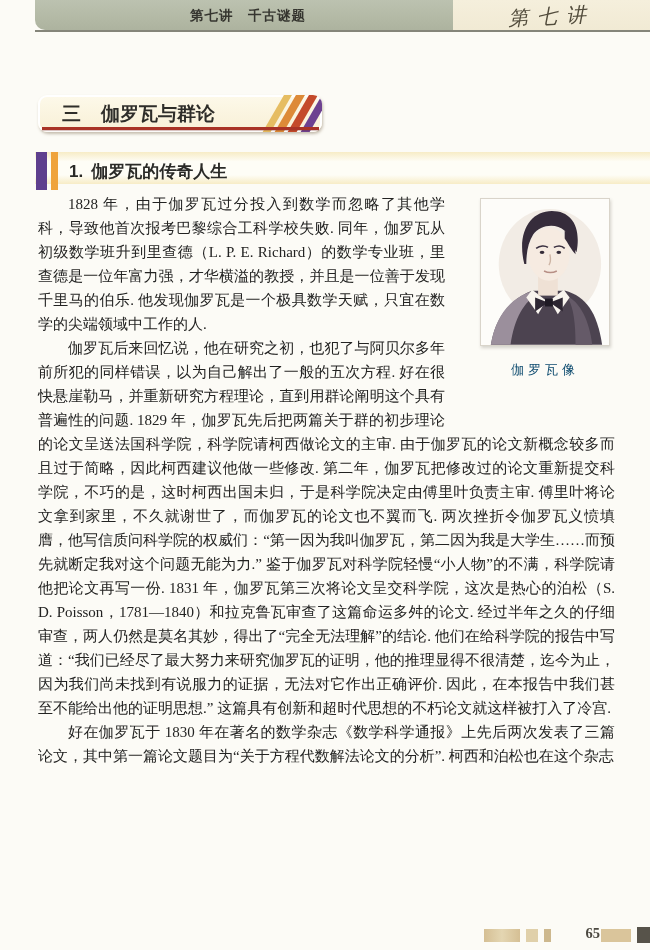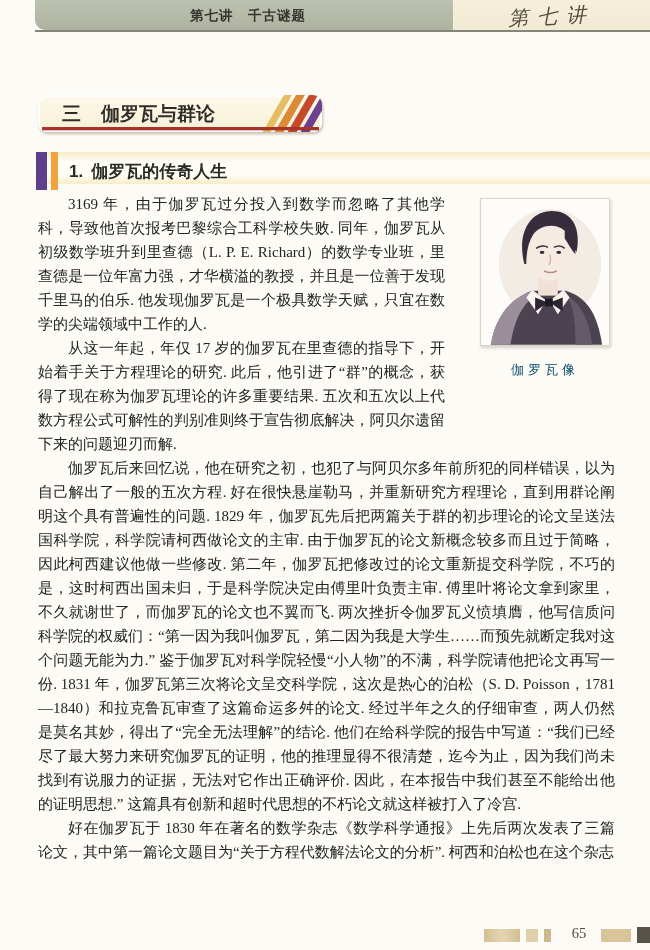--- a/index.html
+++ b/index.html
@@ -85,22 +85,22 @@
     width:130px;margin:12px 5px 0 auto;text-align:center;
     font-size:13px;letter-spacing:4px;color:#0c4a6e;
   }
   
   .footer-blocks-left{position:absolute;left:484px;top:929px;display:flex;gap:6px;align-items:center;}
   .fb{height:13px;}
   .fb1{width:36px;background:linear-gradient(90deg,#d5bf94,#e4d6b2,#d5bf94);}
   .fb2{width:12px;background:#e0d0aa;}
   .fb3{width:7px;background:#cdb88e;}
   .page-number{
-    position:absolute;left:558px;top:925px;width:42px;text-align:center;
-    font-size:14.5px;color:#4c4941;
+    position:absolute;left:558px;top:925px;width:42px;text-align:right;
+    font-size:14.5px;color:#4c4941;font-weight:bold;
   }
   .footer-tan-right{position:absolute;left:601px;top:929px;width:30px;height:13px;background:#dac59b;}
   .footer-dark{position:absolute;left:637px;top:927px;width:13px;height:16px;background:#57534a;}
 </style>
 </head>
 <body>
 
 <div class="page">
 
   <div class="header-bar"></div>
@@ -158,22 +158,21 @@
           <path d="M56 50 C60 47 65 47 68 49" stroke="#3a3040" stroke-width="1.6" fill="none"></path>
           <path d="M74 49 C78 47 82 47 85 50" stroke="#3a3040" stroke-width="1.6" fill="none"></path>
           <ellipse cx="62" cy="54" rx="2.4" ry="1.7" fill="#332b38"></ellipse>
           <ellipse cx="79" cy="54" rx="2.4" ry="1.7" fill="#332b38"></ellipse>
           <path d="M70 56 C71 61 71 64 69 67" stroke="#cdb4a4" stroke-width="1.4" fill="none"></path>
           <path d="M64 73 C68 75 73 75 77 73" stroke="#b78f85" stroke-width="1.5" fill="none"></path>
         </svg>
       </div>
       <div class="portrait-caption">伽罗瓦像</div>
     </div>
-    <p>3169 年，由于伽罗瓦过分投入到数学而忽略了其他学科，导致他首次报考巴黎综合工科学校失败. 同年，伽罗瓦从初级数学班升到里查德（L. P. E. Richard）的数学专业班，里查德是一位年富力强，才华横溢的教授，并且是一位善于发现千里马的伯乐. 他发现伽罗瓦是一个极具数学天赋，只宜在数学的尖端领域中工作的人.</p>
-    <p>从这一年起，年仅 17 岁的伽罗瓦在里查德的指导下，开始着手关于方程理论的研究. 此后，他引进了“群”的概念，获得了现在称为伽罗瓦理论的许多重要结果. 五次和五次以上代数方程公式可解性的判别准则终于宣告彻底解决，阿贝尔遗留下来的问题迎刃而解.</p>
+    <p>1828 年，由于伽罗瓦过分投入到数学而忽略了其他学科，导致他首次报考巴黎综合工科学校失败. 同年，伽罗瓦从初级数学班升到里查德（L. P. E. Richard）的数学专业班，里查德是一位年富力强，才华横溢的教授，并且是一位善于发现千里马的伯乐. 他发现伽罗瓦是一个极具数学天赋，只宜在数学的尖端领域中工作的人.</p>
     <p>伽罗瓦后来回忆说，他在研究之初，也犯了与阿贝尔多年前所犯的同样错误，以为自己解出了一般的五次方程. 好在很快悬崖勒马，并重新研究方程理论，直到用群论阐明这个具有普遍性的问题. 1829 年，伽罗瓦先后把两篇关于群的初步理论的论文呈送法国科学院，科学院请柯西做论文的主审. 由于伽罗瓦的论文新概念较多而且过于简略，因此柯西建议他做一些修改. 第二年，伽罗瓦把修改过的论文重新提交科学院，不巧的是，这时柯西出国未归，于是科学院决定由傅里叶负责主审. 傅里叶将论文拿到家里，不久就谢世了，而伽罗瓦的论文也不翼而飞. 两次挫折令伽罗瓦义愤填膺，他写信质问科学院的权威们：“第一因为我叫伽罗瓦，第二因为我是大学生……而预先就断定我对这个问题无能为力.” 鉴于伽罗瓦对科学院轻慢“小人物”的不满，科学院请他把论文再写一份. 1831 年，伽罗瓦第三次将论文呈交科学院，这次是热心的泊松（S. D. Poisson，1781—1840）和拉克鲁瓦审查了这篇命运多舛的论文. 经过半年之久的仔细审查，两人仍然是莫名其妙，得出了“完全无法理解”的结论. 他们在给科学院的报告中写道：“我们已经尽了最大努力来研究伽罗瓦的证明，他的推理显得不很清楚，迄今为止，因为我们尚未找到有说服力的证据，无法对它作出正确评价. 因此，在本报告中我们甚至不能给出他的证明思想.” 这篇具有创新和超时代思想的不朽论文就这样被打入了冷宫.</p>
     <p>好在伽罗瓦于 1830 年在著名的数学杂志《数学科学通报》上先后两次发表了三篇论文，其中第一篇论文题目为“关于方程代数解法论文的分析”. 柯西和泊松也在这个杂志</p>
   </div>
 
   <div class="footer-blocks-left">
     <span class="fb fb1"></span>
     <span class="fb fb2"></span>
     <span class="fb fb3"></span>
   </div>
   <div class="page-number">65</div>

